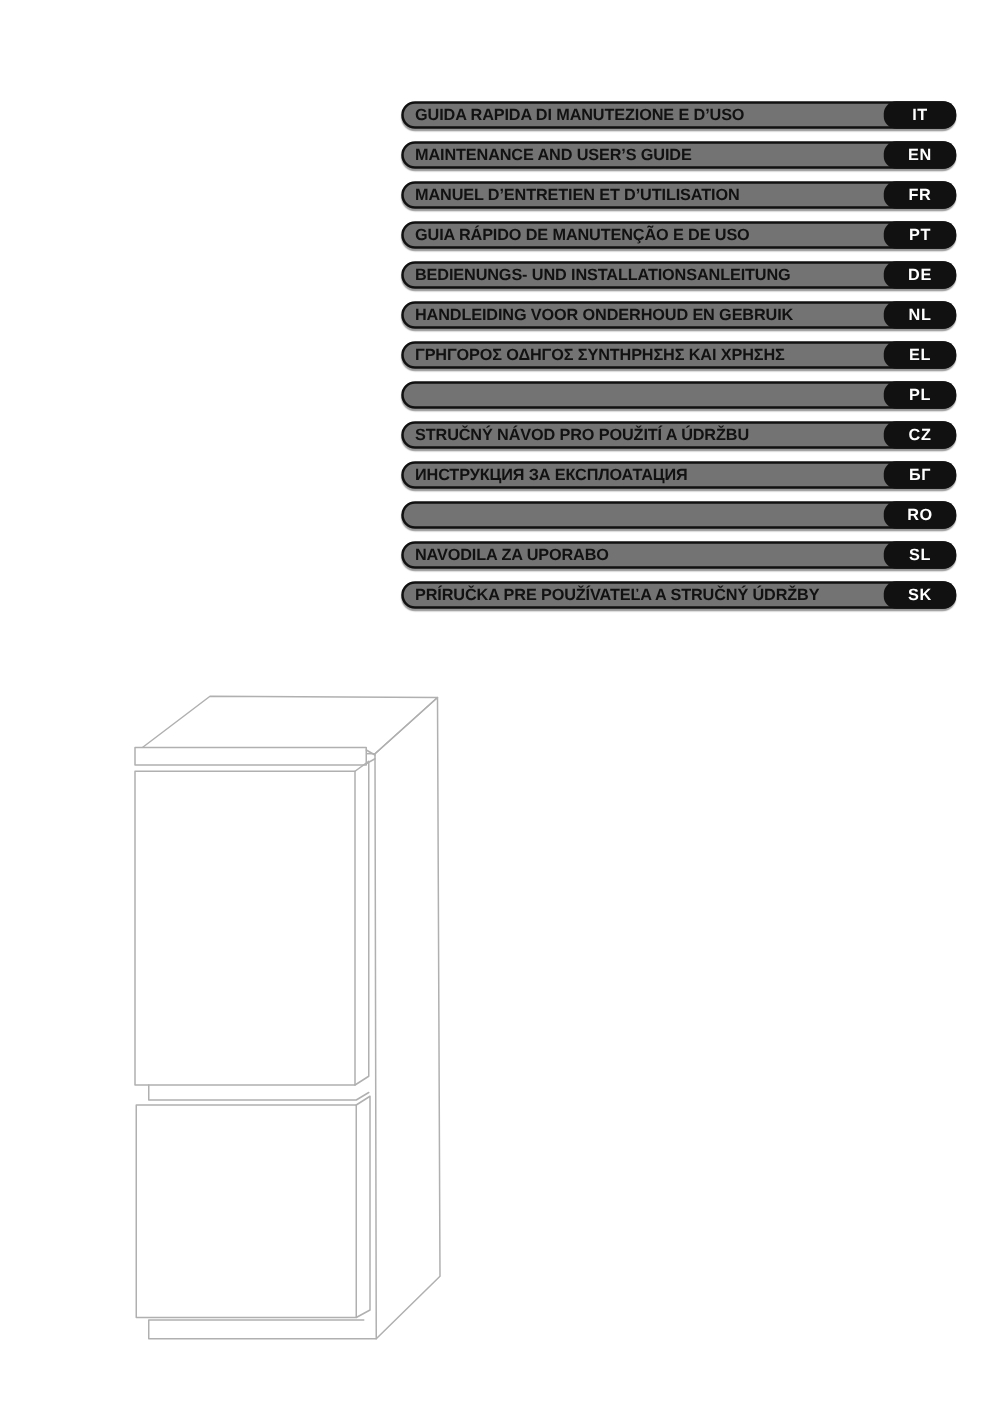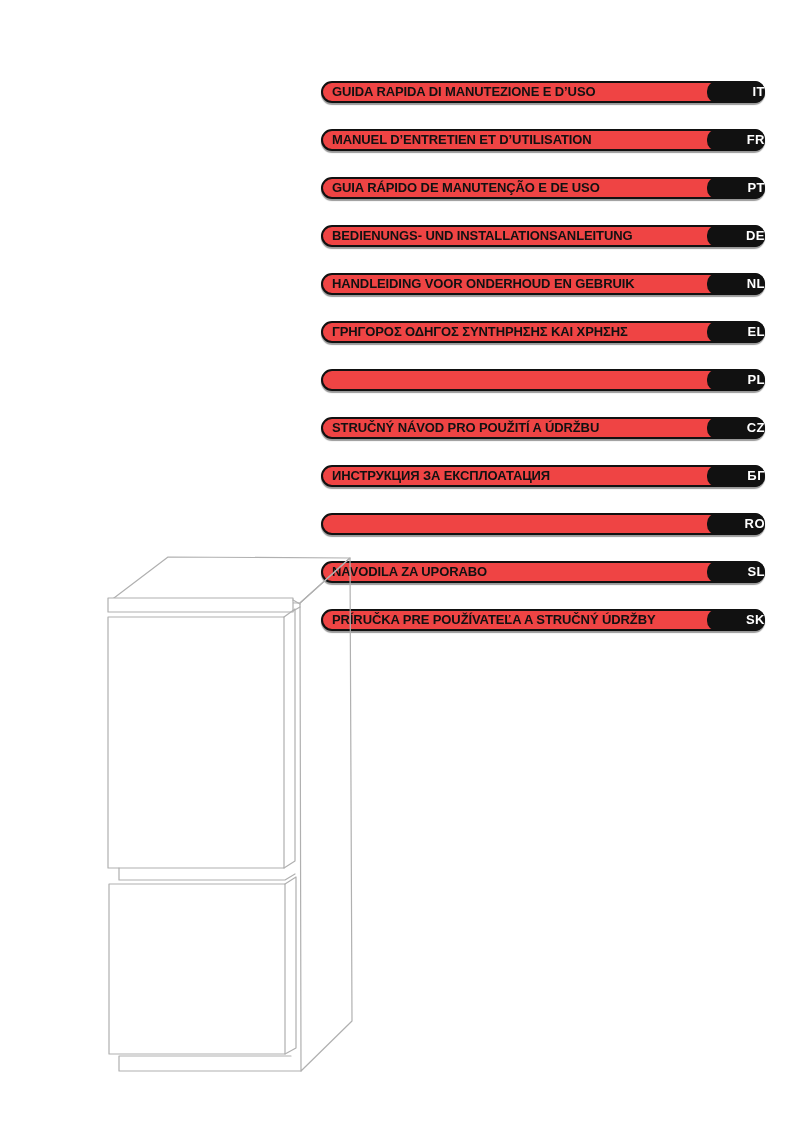--- a/index.html
+++ b/index.html
@@ -17,22 +17,22 @@
   }
   .page{position:absolute;inset:0;background:#ffffff;}
 
   
   .lang-list{
     position:absolute;left:321px;top:81px;width:444px;
   }
   .lang-row{
     position:relative;
     height:22px;
-    margin-bottom:26px;
-    background:#ef4444;
+    margin-bottom:10px;
+    background:#737373;
     border:2px solid var(--ink);
     border-radius:11px;
     box-shadow:0 2px 1px rgba(0,0,0,0.40);
   }
   .bar-title{
     display:block;
     height:18px;line-height:18px;
     padding-left:9px;
     padding-right:62px;
     font-size:13px;
@@ -42,21 +42,21 @@
     white-space:nowrap;overflow:hidden;
   }
   .bar-badge{
     position:absolute;top:-2px;right:-2px;
     width:58px;height:22px;
     background:var(--badge-bg);
     color:var(--badge-fg);
     border-radius:10px;
     font-size:13px;font-weight:bold;
     letter-spacing:0.5px;
-    text-align:right;line-height:22px;
+    text-align:center;line-height:22px;
   }
 
   
   .fridge-svg{
     position:absolute;left:0;top:0;width:802px;height:1134px;
     pointer-events:none;
   }
   .fridge-svg *{
     stroke:var(--line-color);
     stroke-width:1.2;
@@ -70,20 +70,24 @@
 <body>
 
 <div class="page">
 
   <div class="lang-list">
     <div class="lang-row">
       <span class="bar-title">GUIDA RAPIDA DI MANUTEZIONE E D’USO</span>
       <span class="bar-badge">IT</span>
     </div>
 
+    <div class="lang-row">
+      <span class="bar-title">MAINTENANCE AND USER’S GUIDE</span>
+      <span class="bar-badge">EN</span>
+    </div>
 
     <div class="lang-row">
       <span class="bar-title">MANUEL D’ENTRETIEN ET D’UTILISATION</span>
       <span class="bar-badge">FR</span>
     </div>
 
 
     <div class="lang-row">
       <span class="bar-title">GUIA RÁPIDO DE MANUTENÇÃO E DE USO</span>
       <span class="bar-badge">PT</span>

